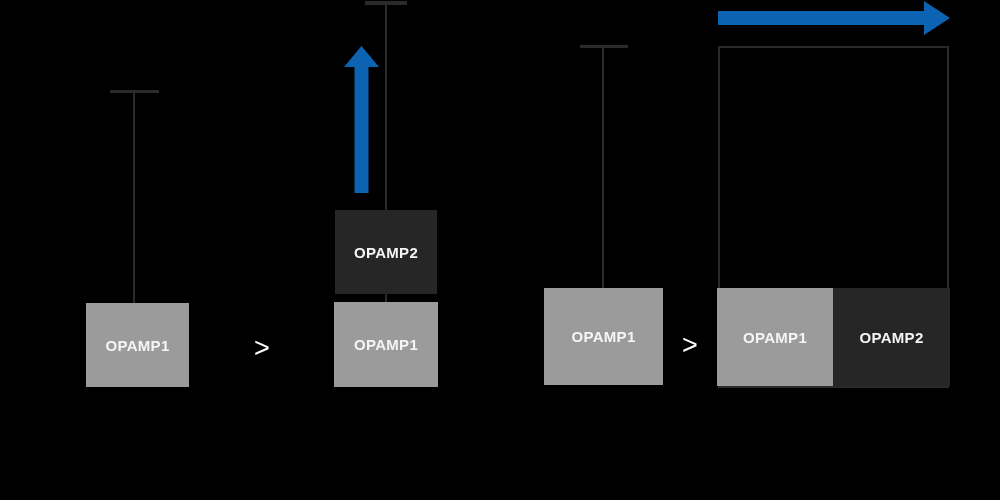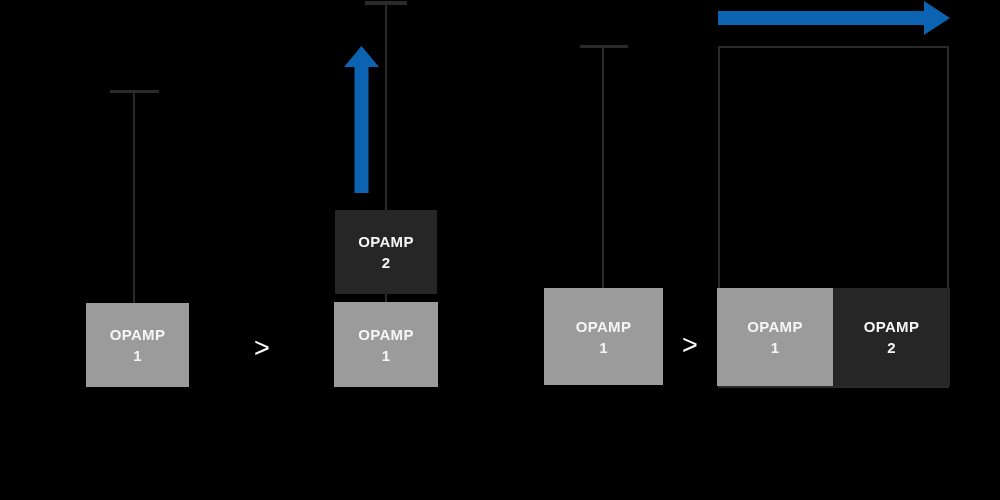--- a/index.html
+++ b/index.html
@@ -16,21 +16,21 @@
     position:relative;
     width:1000px;height:500px;
     background:var(--background);
     overflow:hidden;
     font-family:"Liberation Sans",sans-serif;
   }
   .tbar{position:absolute;background:var(--line);z-index:1;}
   .vline{position:absolute;width:2px;background:var(--line);z-index:1;}
   .opamp-box{
     position:absolute;z-index:3;
-    display:flex;flex-direction:column;
+    display:flex;flex-direction:row;
     align-items:center;justify-content:center;
     color:var(--text);
     font-size:15px;font-weight:700;line-height:21px;
     letter-spacing:0.3px;text-align:center;
   }
   .opamp-box.gray{background:var(--box-gray);}
   .opamp-box.dark{background:var(--box-dark);}
   .chevron{
     position:absolute;z-index:3;
     width:24px;text-align:center;

